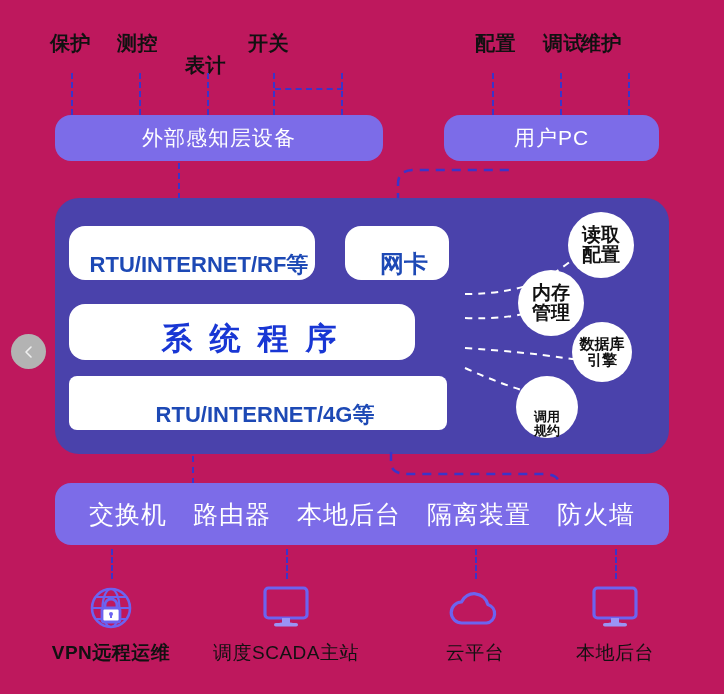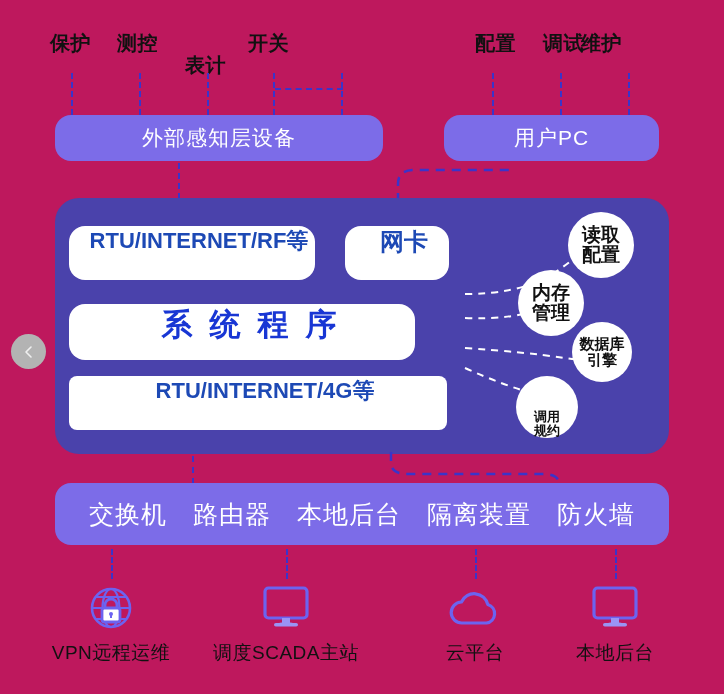--- a/index.html
+++ b/index.html
@@ -95,21 +95,21 @@
     border-radius: 24px;
     box-sizing: border-box;
   }
 
   
   .inner-box {
     position: absolute;
     background: #ffffff;
     border-radius: 16px;
     display: flex;
-    align-items: flex-start;
+    align-items: flex-end;
     box-sizing: border-box;
     padding-left: 14px;
   }
   .inner-label {
     color: #1d49b5;
     font-weight: bold;
     white-space: nowrap;
   }
 
   #box-rtu-rf  { left: 14px; top: 28px;  width: 246px; height: 54px; justify-content: center; }
@@ -288,21 +288,21 @@
     <span class="dev-item">本地后台</span>
     <span class="dev-item">隔离装置</span>
     <span class="dev-item">防火墙</span>
   </div>
 
   <div class="tick-v" style="left:111px; top:549px; height:30px;"></div>
   <div class="tick-v" style="left:286px; top:549px; height:30px;"></div>
   <div class="tick-v" style="left:475px; top:549px; height:30px;"></div>
   <div class="tick-v" style="left:615px; top:549px; height:30px;"></div>
 
-  <div class="endpoint" style="left:46px; top:582px;">
+  <div class="endpoint" style="left:46px; top:582px;font-weight:bold;">
     <div class="ep-icon">
       <svg width="50" height="50" viewBox="0 0 50 50">
         <circle cx="25" cy="25" r="19" fill="none" stroke="#6c63f0" stroke-width="2.6"></circle>
         <ellipse cx="25" cy="25" rx="8.5" ry="19" fill="none" stroke="#6c63f0" stroke-width="2.2"></ellipse>
         <line x1="6" y1="25" x2="44" y2="25" stroke="#6c63f0" stroke-width="2.2"></line>
         <line x1="9" y1="14" x2="41" y2="14" stroke="#6c63f0" stroke-width="2"></line>
         <line x1="9" y1="36" x2="41" y2="36" stroke="#6c63f0" stroke-width="2"></line>
         <rect x="14" y="1" width="22" height="48" fill="#ffffff" opacity="0"></rect>
         <path d="M 19 26 v -4 a 6 6 0 0 1 12 0 v 4" fill="none" stroke="#6c63f0" stroke-width="2.8"></path>
         <rect x="16" y="25" width="18" height="14" rx="2.5" fill="#ffffff" stroke="#6c63f0" stroke-width="2.8"></rect>

